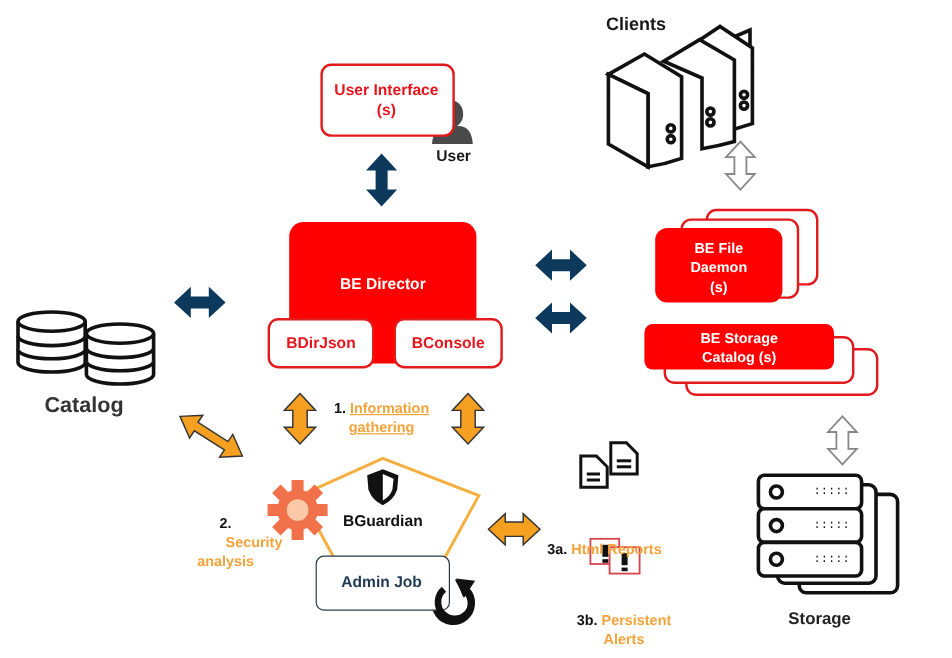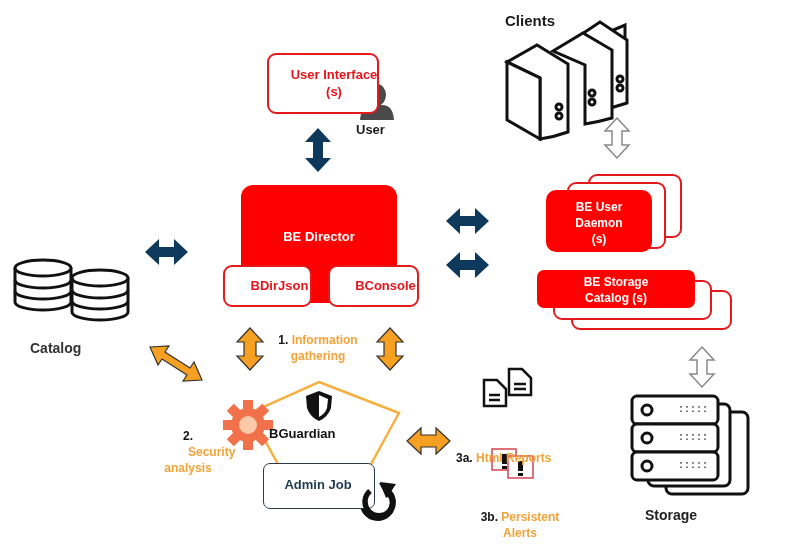--- a/index.html
+++ b/index.html
@@ -1,19 +1,19 @@
 <!DOCTYPE html>
 <html><head>
 <meta charset="utf-8">
 <style>
   html, body { margin:0; padding:0; background:#ffffff; }
   body { width:793px; height:548px; position:relative; overflow:hidden; font-family:"Liberation Sans", sans-serif; }
   .abs { position:absolute; }
-  .lbl { font-weight:bold; color:#1a1a1a; font-size:15px; }
-  .red-text { color:#e8141c;padding-left:12px; }
+  .lbl { font-weight:bold; color:#1a1a1a; font-size:15px; text-align:center; }
+  .red-text { color:#e8141c; }
   .orange-text { color:#f2a33a; }
   .redbox { background:#ff0000; color:#ffffff; font-weight:bold; text-align:center; border-radius:10px; }
   .outbox { background:#fff; border:2px solid #e31a1c; border-radius:9px; }
   svg { position:absolute; left:0; top:0; }
 </style>
 </head>
 <body>
 
 <svg width="793" height="548" viewBox="0 0 793 548">
 
@@ -156,35 +156,35 @@
 <div class="abs redbox" style="left:241px;top:185px;width:156px;height:118px;border-radius:12px;"></div>
 <div class="abs" style="left:241px;top:229px;width:156px;text-align:center;color:#fff;font-weight:bold;font-size:13px;">BE Director</div>
 <div class="abs outbox" style="left:223px;top:265px;width:85px;height:38px;"></div>
 <div class="abs red-text" style="left:223px;top:278px;width:89px;text-align:center;font-weight:bold;font-size:13px;">BDirJson</div>
 <div class="abs outbox" style="left:328px;top:265px;width:87px;height:38px;"></div>
 <div class="abs red-text" style="left:328px;top:278px;width:91px;text-align:center;font-weight:bold;font-size:13px;">BConsole</div>
 
 <div class="abs outbox" style="left:588px;top:174px;width:90px;height:60px;"></div>
 <div class="abs outbox" style="left:567px;top:182px;width:95px;height:63px;"></div>
 <div class="abs redbox" style="left:546px;top:190px;width:106px;height:62px;"></div>
-<div class="abs" style="left:546px;top:199px;width:106px;text-align:center;color:#fff;font-weight:bold;font-size:12px;white-space:pre-line;line-height:16px;">BE User
+<div class="abs" style="left:546px;top:199px;width:106px;text-align:center;color:#fff;font-weight:bold;font-size:12px;white-space:pre-line;line-height:16px;">BE File
 Daemon
 (s)</div>
 
 <div class="abs outbox" style="left:571px;top:290px;width:157px;height:36px;"></div>
 <div class="abs outbox" style="left:553px;top:280px;width:155px;height:36px;"></div>
 <div class="abs redbox" style="left:537px;top:270px;width:158px;height:38px;border-radius:7px;"></div>
 <div class="abs" style="left:537px;top:274px;width:158px;text-align:center;color:#fff;font-weight:bold;font-size:12px;white-space:pre-line;line-height:16px;">BE Storage
 Catalog (s)</div>
 
-<div class="abs lbl" style="left:30px;top:340px;width:80px;font-size:14px;color:#333;">Catalog</div>
+<div class="abs lbl" style="left:30px;top:327px;width:80px;font-size:18px;color:#333;">Catalog</div>
 
 <div class="abs" style="left:268px;top:332px;width:100px;text-align:center;font-weight:bold;font-size:12px;line-height:16px;">
   <span style="color:#111;">1.</span>
-  <span class="orange-text" style="white-space:pre-line;">Information
+  <span class="orange-text" style="white-space:pre-line;text-decoration:underline;">Information
 gathering</span>
 </div>
 
 <div class="abs" style="left:146px;top:428px;width:84px;text-align:center;font-weight:bold;font-size:12px;line-height:16px;">
   <span style="color:#111;">2.</span>
   <span class="orange-text" style="white-space:pre-line;margin-left:42px;">Security
 analysis</span>
 </div>
 
 <div class="abs lbl" style="left:269px;top:426px;width:100px;font-size:13px;color:#111;">BGuardian</div>

